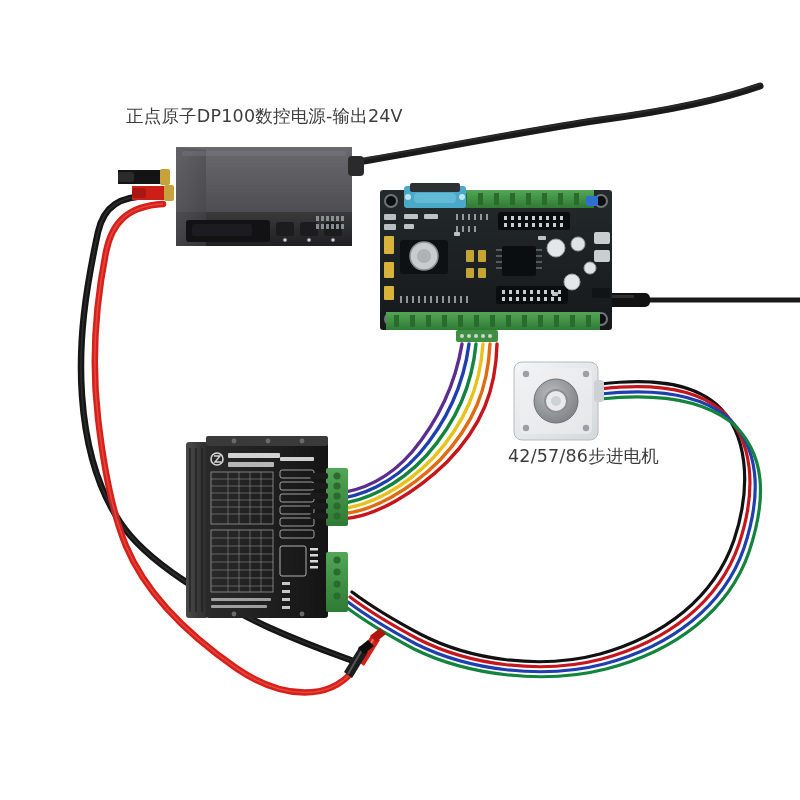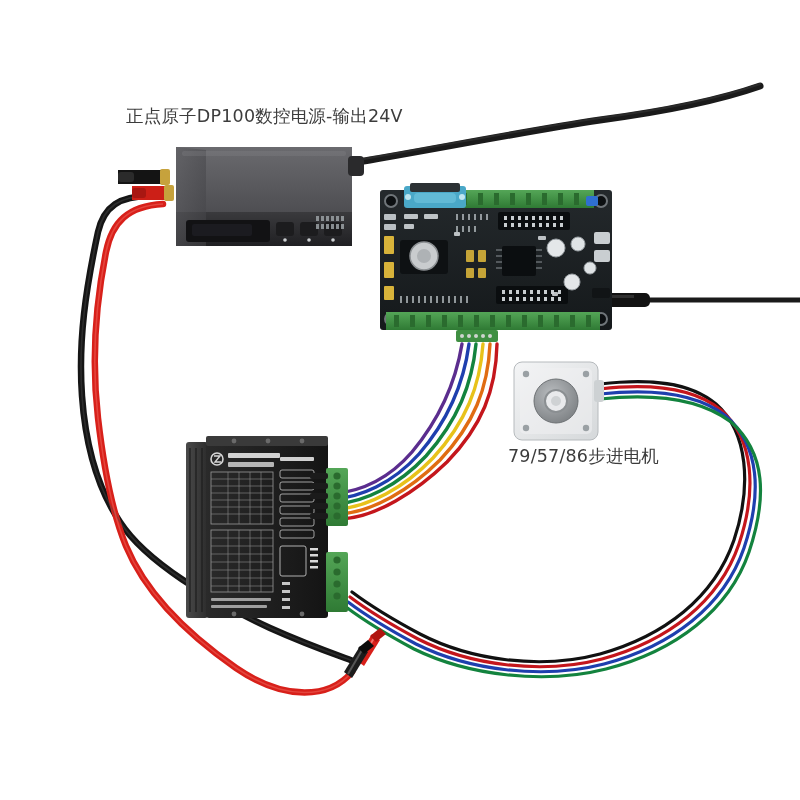--- a/index.html
+++ b/index.html
@@ -465,15 +465,15 @@
       <path d="M344,672 L360,646 L368,652 L352,678 Z" fill="#1c1c1c"></path>
       <path d="M348,674 L362,650" stroke="#555555" stroke-width="2"></path>
       <path d="M358,648 L368,640 L374,646 L364,654 Z" fill="#0c0c0c"></path>
     </g>
 
   </svg>
 
   <div class="lbl" id="lbl-psu">正点原子DP100数控电源-输出24V</div>
 
 
-  <div class="lbl" id="lbl-mot">79/57/86步进电机</div>
+  <div class="lbl" id="lbl-mot">42/57/86步进电机</div>
 
 </div>
 
 </body></html>

